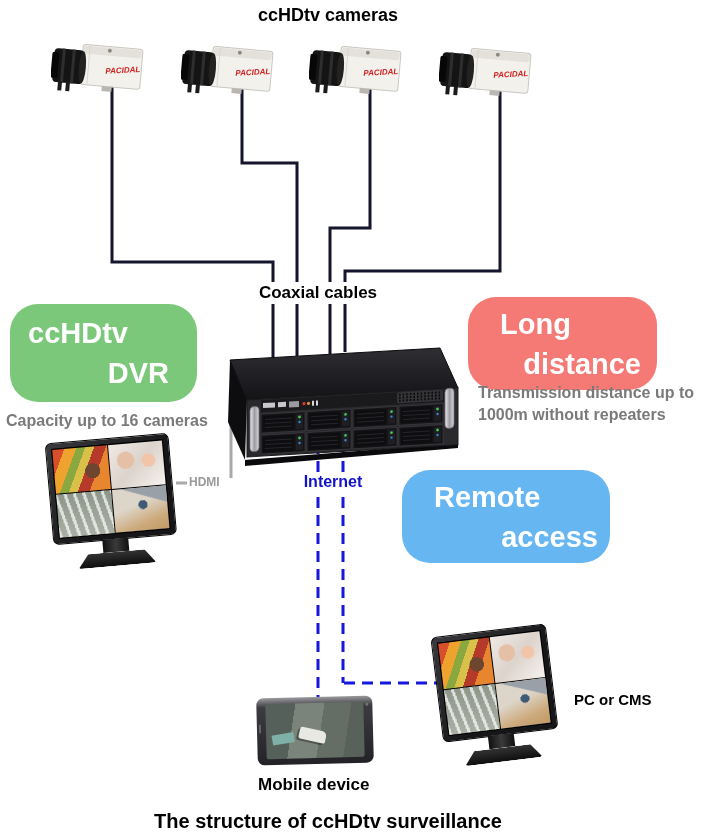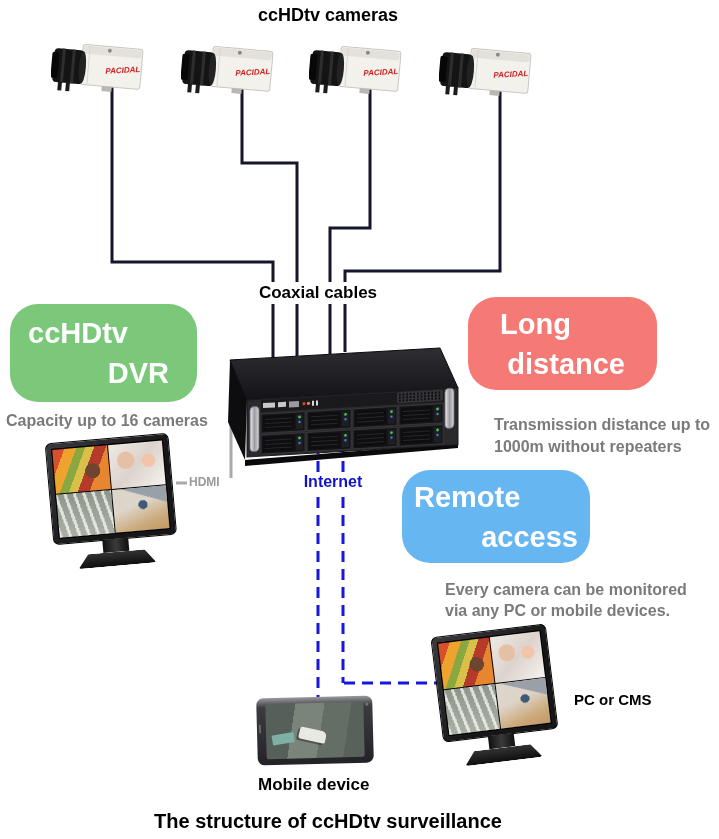--- a/index.html
+++ b/index.html
@@ -13,36 +13,36 @@
   .lbl{position:absolute;font-weight:bold;color:#000;z-index:3;white-space:nowrap;}
   .title-top{left:178px;top:5px;width:300px;text-align:center;font-size:18px;}
   .title-bottom{left:128px;top:810px;width:400px;text-align:center;font-size:20px;}
   .coax-lbl{left:248px;top:282px;width:140px;text-align:center;font-size:17px;background:#fff;padding:1px 0;}
   .internet-lbl{left:293px;top:472px;width:80px;text-align:center;font-size:16px;color:#1313cc;background:#fff;padding:1px 0;}
   .hdmi-lbl{left:187px;top:474px;font-size:12px;color:#9a9a9a;background:#fff;padding:1px 2px;}
   .pc-lbl{left:574px;top:691px;font-size:15px;}
   .mobile-lbl{left:258px;top:775px;font-size:17px;}
   .caption{position:absolute;font-weight:bold;color:#7a7a7a;font-size:16px;line-height:22px;z-index:2;white-space:nowrap;}
   .cap-green{left:6px;top:410px;}
-  .cap-red{left:478px;top:414px;margin-left:16px;}
+  .cap-red{left:478px;top:382px;}
   .cap-blue{left:445px;top:579px;line-height:21px;}
   
   .callout{
     position:absolute;border-radius:28px;color:#fff;font-weight:bold;font-size:29px;
     display:flex;flex-direction:column;justify-content:center;z-index:2;line-height:40px;
   }
   .callout .l1{align-self:flex-start;}
   .callout .l2{align-self:flex-end;}
   .box-green{left:10px;top:304px;width:187px;height:98px;background:#7cc87b;}
   .box-green .l1{margin-left:18px;}
   .box-green .l2{margin-right:28px;}
   .box-red{left:468px;top:297px;width:189px;height:93px;background:#f57a76;}
   .box-red .l1{margin-left:32px;}
-  .box-red .l2{margin-right:32px;}
-  .box-blue{left:402px;top:470px;width:188px;height:93px;background:#66b6f2;}
+  .box-red .l2{margin-right:16px;}
+  .box-blue{left:402px;top:470px;width:188px;height:93px;background:#66b6f2;padding-left:20px;}
   .box-blue .l1{margin-left:12px;}
   .box-blue .l2{margin-right:12px;}
   
   .camera{position:absolute;width:100px;height:72px;z-index:2;}
   
   .dvr{position:absolute;left:222px;top:336px;z-index:2;}
   
   .monitor{position:absolute;z-index:2;display:flex;flex-direction:column;align-items:center;}
   .monitor-left{left:50px;top:438px;width:124px;transform:rotate(-5deg);}
   .monitor-right{left:438px;top:630px;width:116px;transform:rotate(-7deg);}
@@ -159,24 +159,20 @@
     <span class="l2">distance</span>
   </div>
   <div class="caption cap-red">
     <div>Transmission distance up to</div>
     <div>1000m without repeaters</div>
   </div>
 
   <div class="callout box-blue">
     <span class="l1">Remote</span>
     <span class="l2">access</span>
-  </div>
-  <div class="caption cap-blue">
-    <div>Every camera can be monitored</div>
-    <div>via any PC or mobile devices.</div>
   </div>
 
   <svg class="dvr" width="245" height="132" viewBox="0 0 245 132">
     <defs>
       <linearGradient id="tgrad" x1="0" y1="0" x2="0" y2="1">
         <stop offset="0" stop-color="#2e2e33"></stop>
           <stop offset="1" stop-color="#141417"></stop>
       </linearGradient>
       <linearGradient id="hgrad" x1="0" y1="0" x2="1" y2="0">
         <stop offset="0" stop-color="#eaeaee"></stop>

